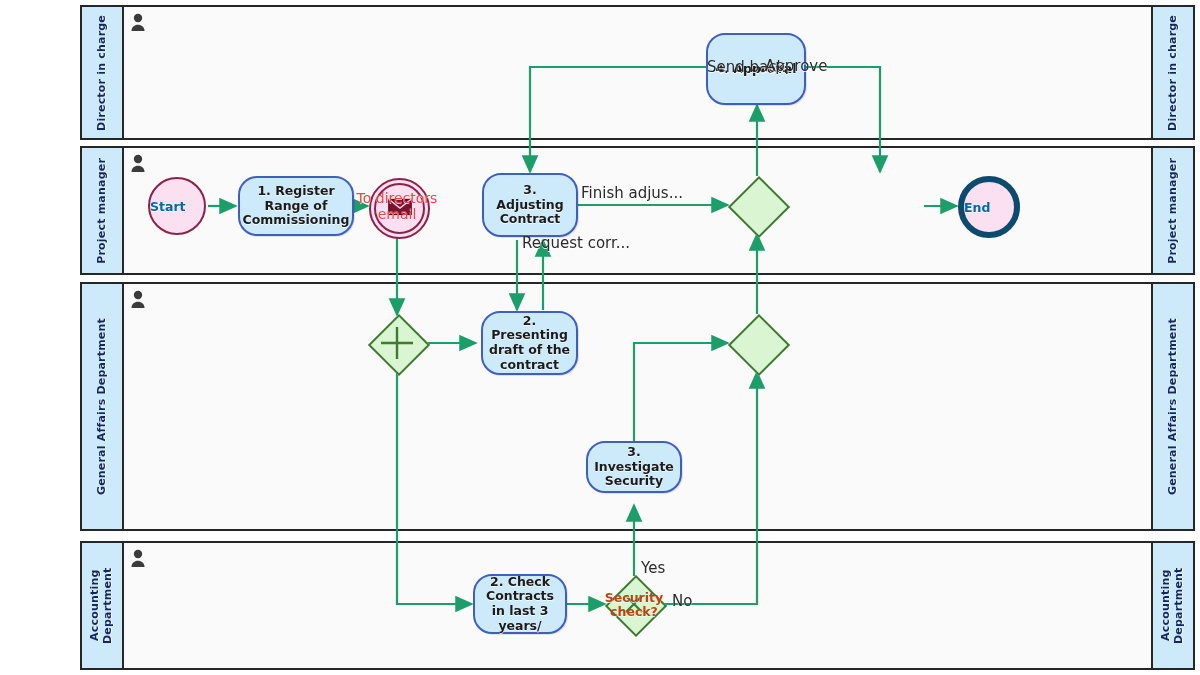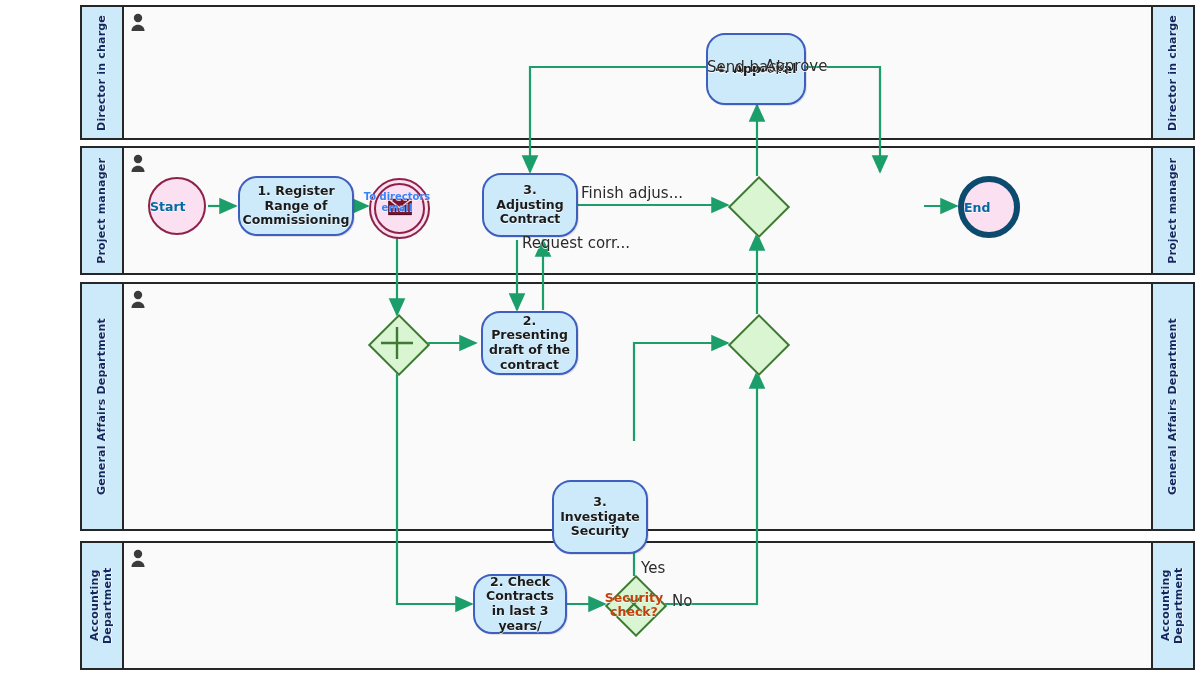--- a/index.html
+++ b/index.html
@@ -77,21 +77,21 @@
     border:2px solid #8e2147;border-radius:50%;
   }
   .env{
     position:absolute;left:50%;top:50%;
     transform:translate(-50%,-62%);
     width:24px;height:17px;
   }
   .imsg-label{
     position:absolute;
     width:86px;text-align:center;
-    font-size:10px;font-weight:bold;color:#3b82f6;
+    font-size:14px;font-weight:normal;color:#ef4444;
     line-height:1.12;
     text-shadow:0 1px 0 rgba(255,255,255,.75);
     pointer-events:none;
   }
 
   .gateway{
     background:#d9f5d2;
     border:2px solid #3f7a33;
     transform:rotate(45deg);
   }
@@ -270,21 +270,21 @@
   </div>
 
   <div class="node task" style="left:481px;top:311px;width:97px;height:64px;">
     <span>2. Presenting draft of the contract</span>
   </div>
 
   <div class="gw-wrap" style="left:729px;top:315px;width:56px;height:56px;">
     <div class="gateway gw-glyph" style="position:absolute;left:8px;top:8px;width:40px;height:40px;"></div>
   </div>
 
-  <div class="node task" style="left:552px;top:441px;width:96px;height:74px;margin-top:39px;">
+  <div class="node task" style="left:586px;top:441px;width:96px;height:52px;">
     <span>3. Investigate Security</span>
   </div>
 
   <div class="node task" style="left:473px;top:574px;width:94px;height:60px;">
     <span>2. Check Contracts in last 3 years/</span>
   </div>
 
   <div class="gw-wrap" style="left:606px;top:576px;width:56px;height:56px;">
     <div class="gateway gw-glyph" style="position:absolute;left:8px;top:8px;width:40px;height:40px;"></div>
     <svg style="position:absolute;left:0;top:0;width:56px;height:56px;" viewBox="0 0 56 56">

